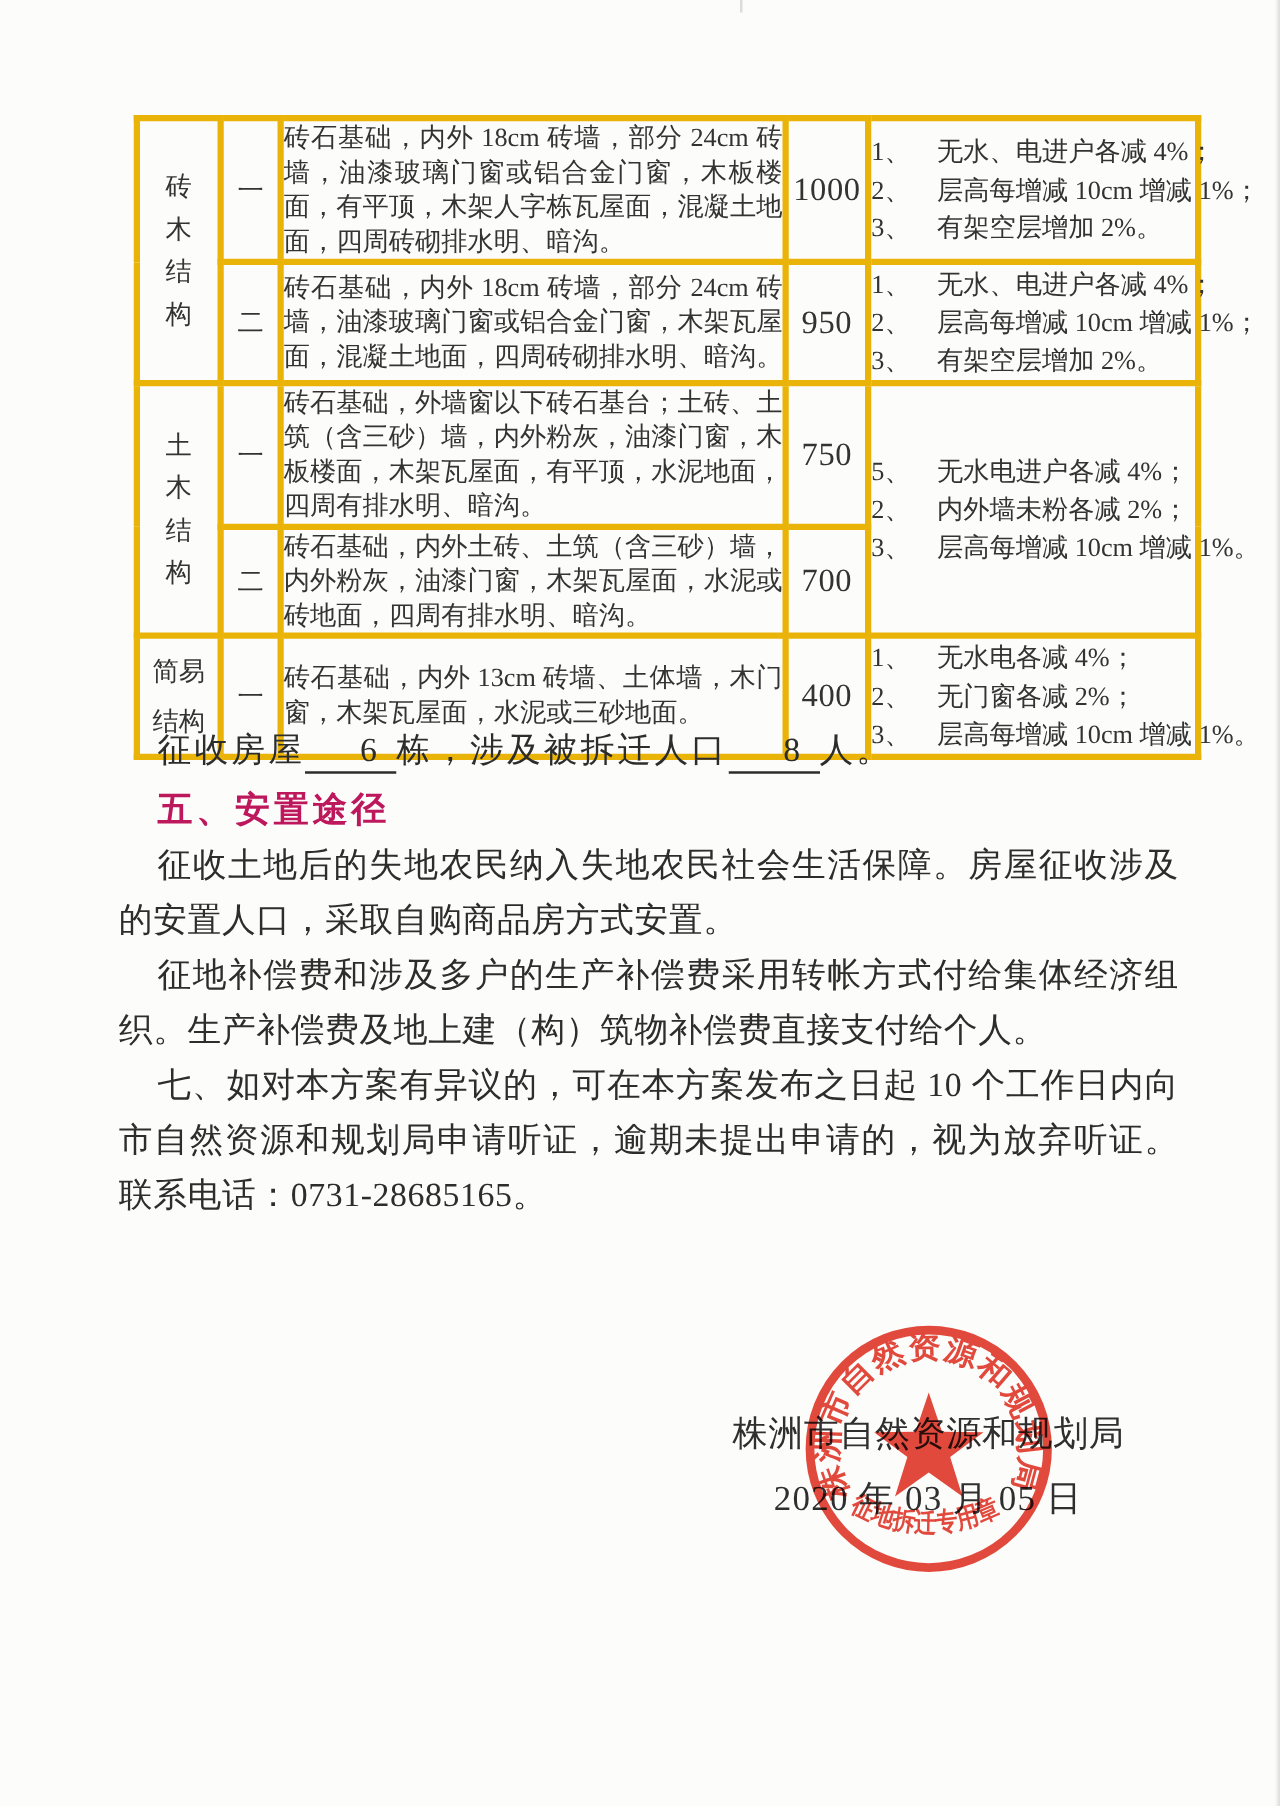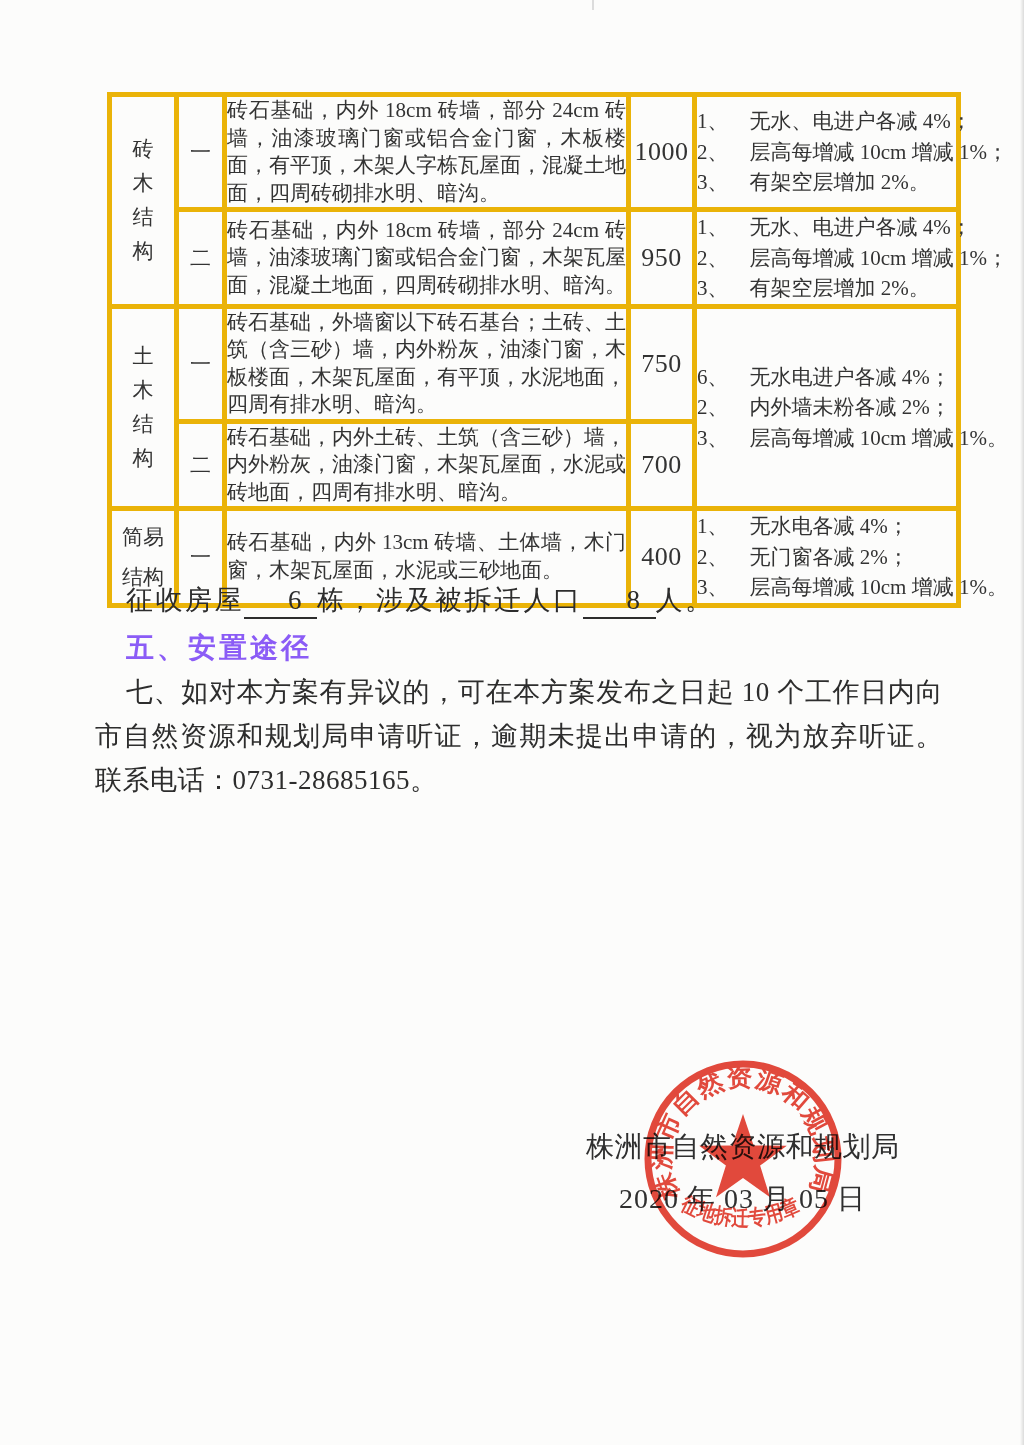--- a/index.html
+++ b/index.html
@@ -38,21 +38,21 @@
   .bodytext{
     position:absolute;left:95px;top:578px;width:848px;
     font-size:27px;line-height:44px;letter-spacing:.5px;
     text-align:justify;
   }
   .para{margin:0;text-indent:31px;}
   .houses{margin:0;text-indent:31px;letter-spacing:2.5px;}
   .heading{
     margin:4px 0 0 0;text-indent:31px;
     font-family:"Liberation Sans","DejaVu Sans",sans-serif;
-    font-weight:bold;letter-spacing:3px;font-size:28px;color:#8b5cf6;
+    font-weight:bold;letter-spacing:3px;font-size:28px;color:#be185d;
   }
   .uline{
     display:inline-block;
     padding:0 13px;
     border-bottom:2px solid #2d2d2d;
     line-height:34px;
   }
   
   .sig-org{position:absolute;left:586px;top:1128px;font-size:28px;letter-spacing:.5px;color:#2f2f2f;}
   .sig-date{position:absolute;left:619px;top:1180px;font-size:28px;letter-spacing:1px;color:#2f2f2f;}
@@ -101,21 +101,21 @@
         </td>
       </tr>
       <tr style="height:112px;">
         <td class="cat-cell" rowspan="2">
           <div class="vword">土木结构</div>
         </td>
         <td class="grade-cell">一</td>
         <td class="desc-cell">砖石基础，外墙窗以下砖石基台；土砖、土筑（含三砂）墙，内外粉灰，油漆门窗，木板楼面，木架瓦屋面，有平顶，水泥地面，四周有排水明、暗沟。</td>
         <td class="price-cell">750</td>
         <td class="notes-cell" rowspan="2">
-          <div class="note-line">6、　无水电进户各减 4%；</div>
+          <div class="note-line">5、　无水电进户各减 4%；</div>
           <div class="note-line">2、　内外墙未粉各减 2%；</div>
           <div class="note-line">3、　层高每增减 10cm 增减 1%。</div>
         </td>
       </tr>
       <tr style="height:78px;">
         <td class="grade-cell">二</td>
         <td class="desc-cell">砖石基础，内外土砖、土筑（含三砂）墙，内外粉灰，油漆门窗，木架瓦屋面，水泥或砖地面，四周有排水明、暗沟。</td>
         <td class="price-cell">700</td>
       </tr>
       <tr style="height:80px;">
@@ -130,20 +130,22 @@
           <div class="note-line">2、　无门窗各减 2%；</div>
           <div class="note-line">3、　层高每增减 10cm 增减 1%。</div>
         </td>
       </tr>
     </tbody>
   </table>
 
   <div class="bodytext">
     <p class="houses"><span>征收房屋</span><span class="uline">6</span><span>栋，涉及被拆迁人口</span><span class="uline">8</span><span>人。</span></p>
     <p class="heading">五、安置途径</p>
+    <p class="para">征收土地后的失地农民纳入失地农民社会生活保障。房屋征收涉及的安置人口，采取自购商品房方式安置。</p>
+    <p class="para">征地补偿费和涉及多户的生产补偿费采用转帐方式付给集体经济组织。生产补偿费及地上建（构）筑物补偿费直接支付给个人。</p>
     <p class="para">七、如对本方案有异议的，可在本方案发布之日起 10 个工作日内向市自然资源和规划局申请听证，逾期未提出申请的，视为放弃听证。联系电话：0731-28685165。</p>
   </div>
 
   <div class="sig-org">株洲市自然资源和规划局</div>
   <div class="sig-date">2020 年 03 月 05 日</div>
 
   <svg class="seal" viewBox="0 0 206 206">
     <defs>
       <path id="ringPath" d="M 39.8 139.5 A 73 73 0 1 1 166.2 139.5" fill="none"></path>
       <path id="botPath" d="M 40 152 A 125 125 0 0 0 166 152" fill="none"></path>

